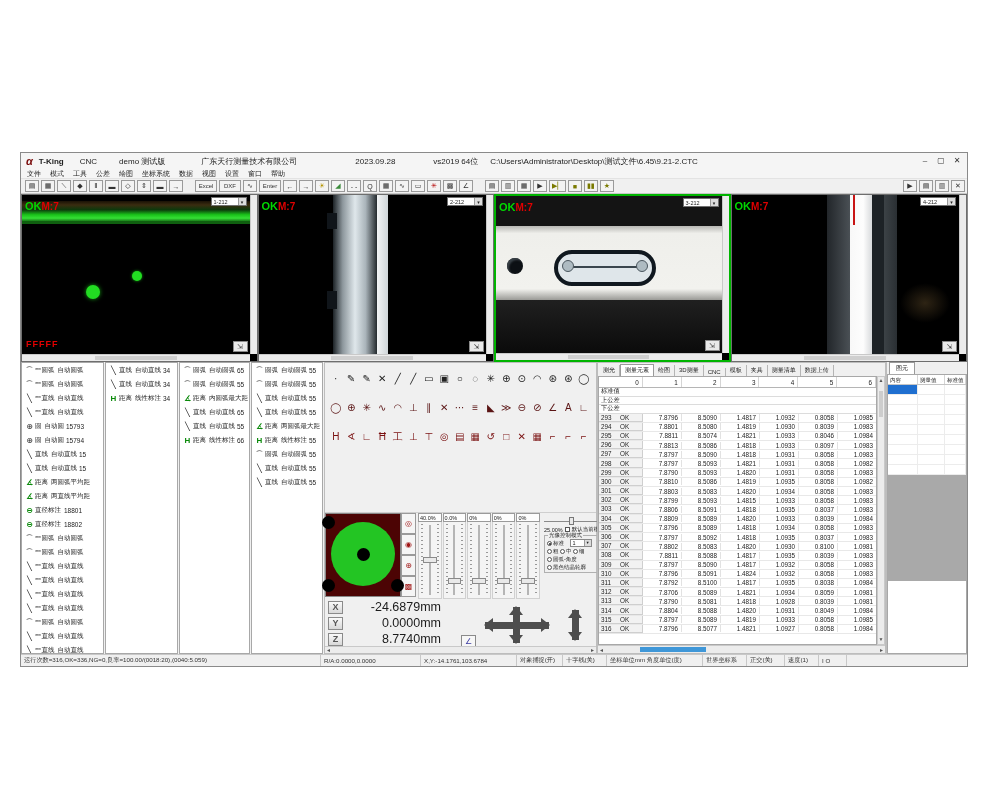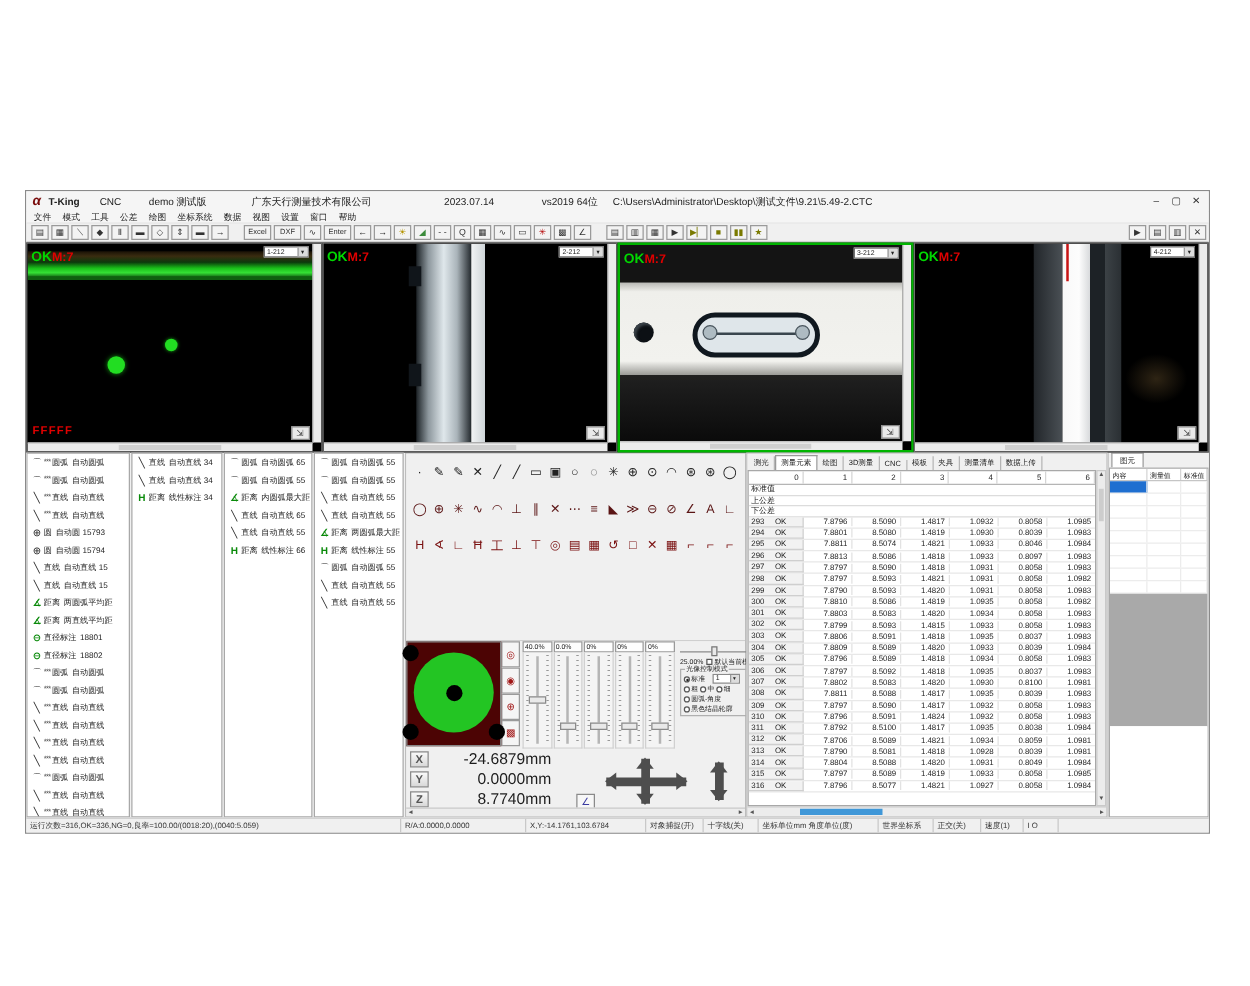--- a/index.html
+++ b/index.html
@@ -206,23 +206,23 @@
 
 <div class="canvas">
   <div class="window">
 
     <div class="titlebar">
       <span class="logo">α</span>
       <span class="t-app">T-King</span>
       <span class="t-sub">CNC</span>
       <span class="t-edition">demo 测试版</span>
       <span class="t-company">广东天行测量技术有限公司</span>
-      <span class="t-date">2023.07.14</span>
+      <span class="t-date">2023.09.28</span>
       <span class="t-build">vs2019 64位</span>
-      <span class="t-file">C:\Users\Administrator\Desktop\测试文件\9.21\5.49-2.CTC</span>
+      <span class="t-file">C:\Users\Administrator\Desktop\测试文件\6.45\9.21-2.CTC</span>
       <div class="win-controls">
         <div class="win-btn">–</div>
         <div class="win-btn">▢</div>
         <div class="win-btn">✕</div>
       </div>
     </div>
 
     <div class="menubar" id="menubar">
         <span class="menu-item">文件</span>
         <span class="menu-item">模式</span>

